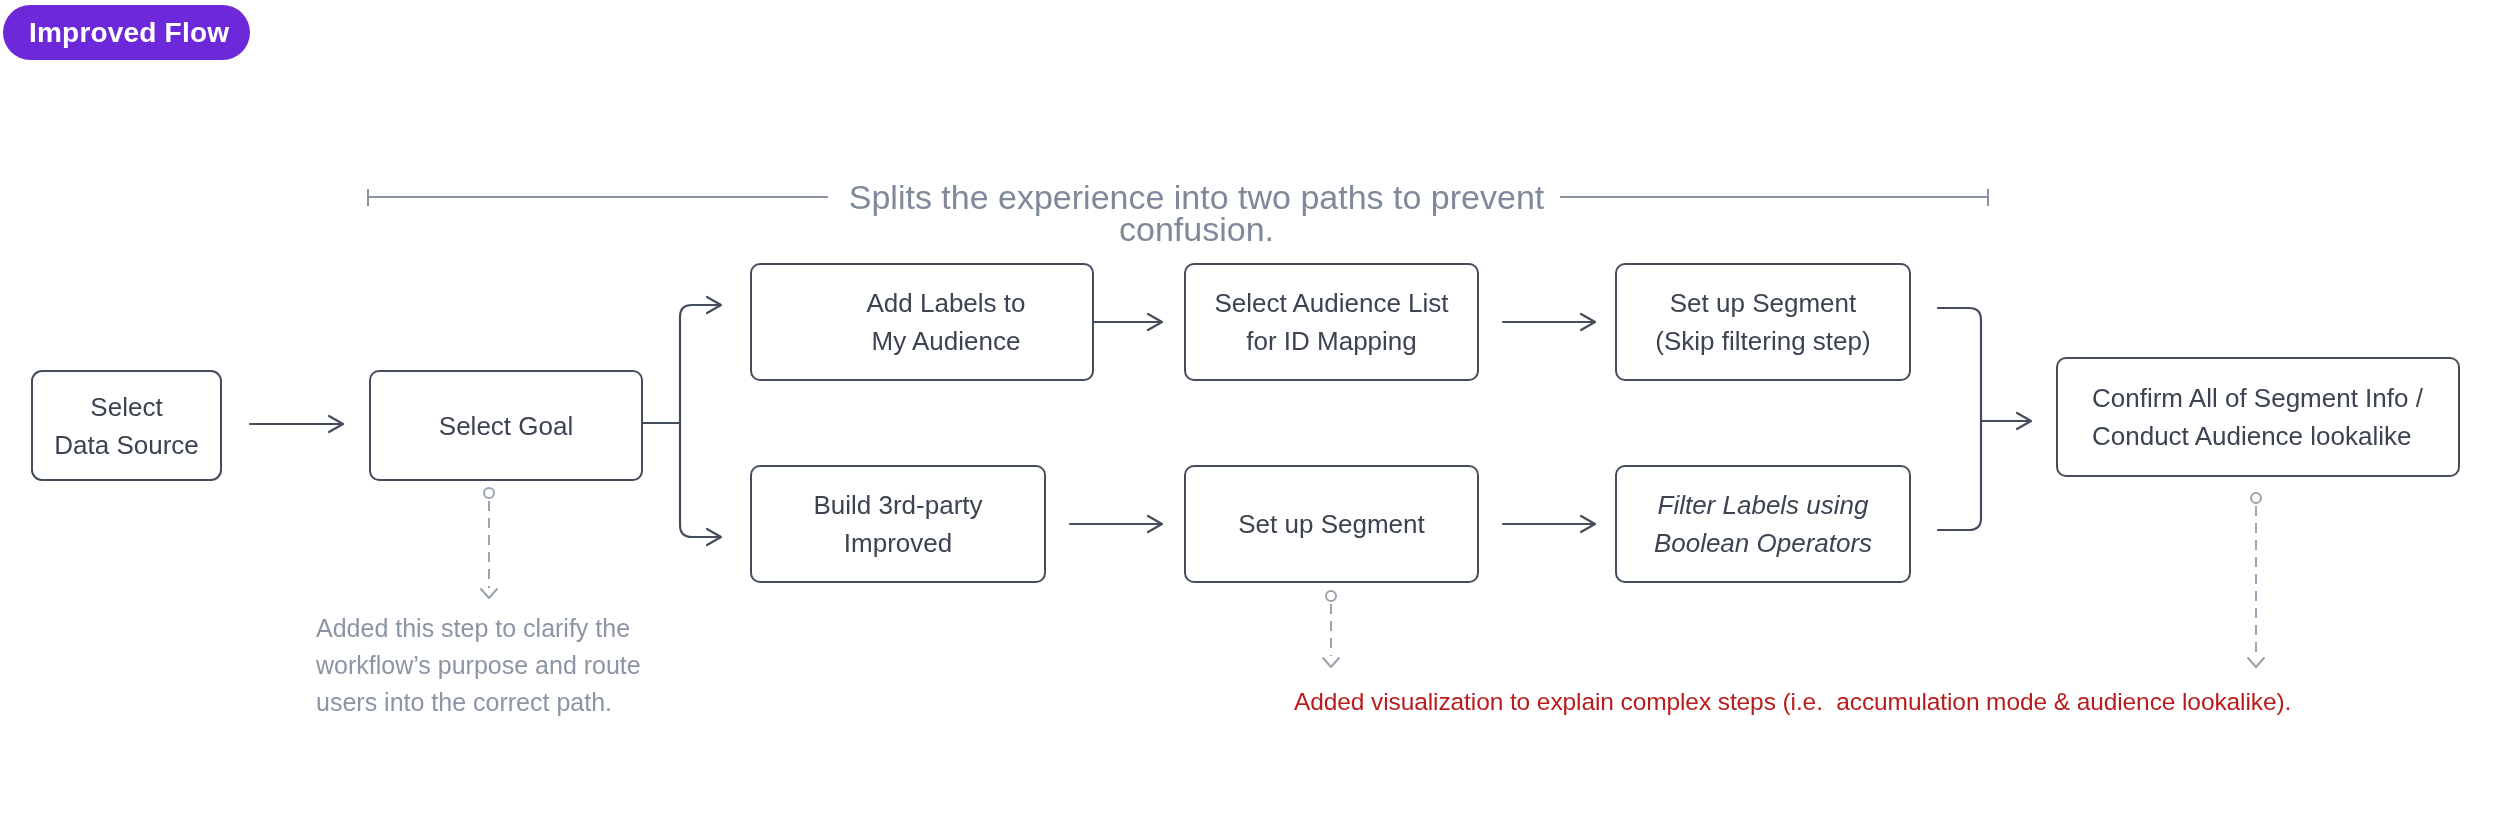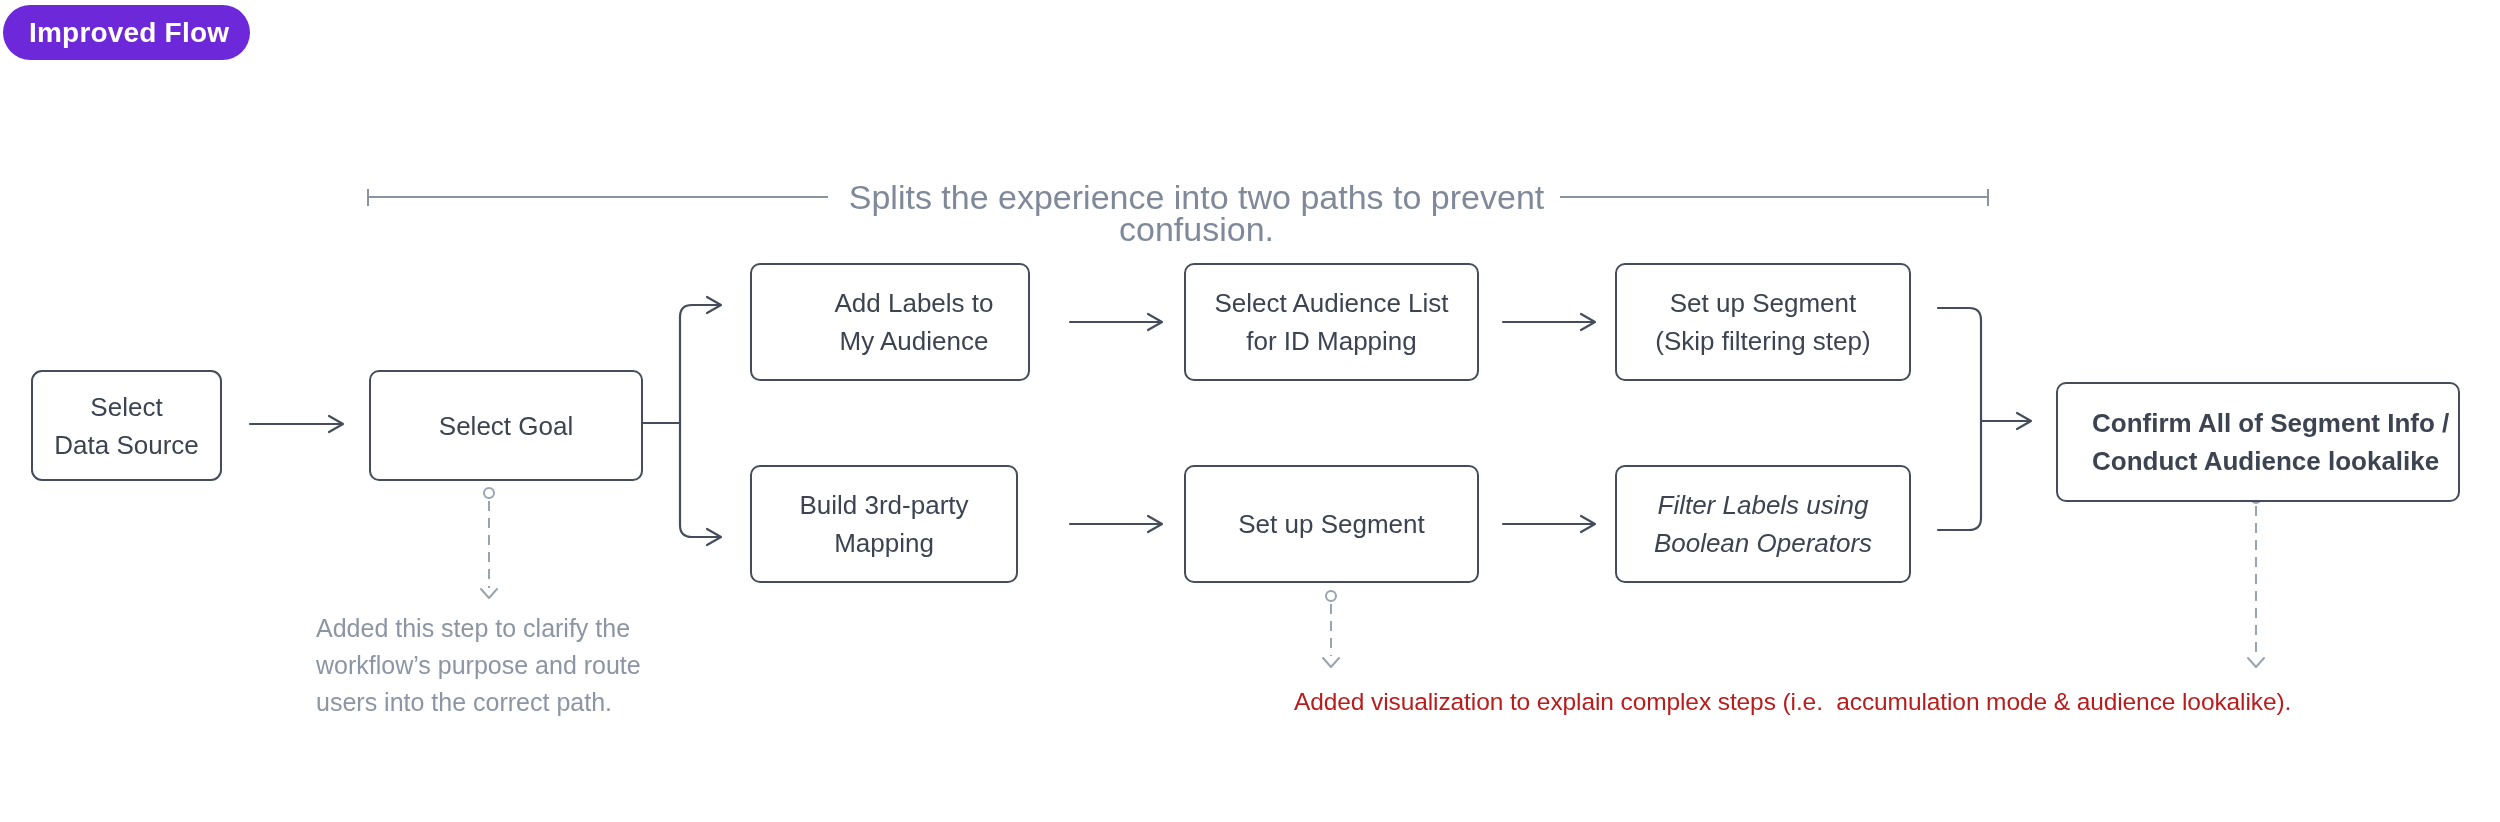--- a/index.html
+++ b/index.html
@@ -31,27 +31,27 @@
     position:absolute;left:833px;top:181px;width:727px;text-align:center;
     color:#7f8999;font-size:34px;line-height:32px;
   }
   .note{position:absolute;color:#8c95a4;font-size:25px;line-height:37px;}
   .note span{display:block;}
   .note-single{position:absolute;color:#b91c1c;font-size:24.5px;line-height:30px;white-space:pre;letter-spacing:-0.1px;}
 
   
   #n-select-data-source{left:31px;top:370px;width:191px;height:111px;border-radius:11px;}
   #n-select-goal{left:369px;top:370px;width:274px;height:111px;}
-  #n-add-labels{left:750px;top:263px;width:280px;height:118px;padding-left:48px;}
+  #n-add-labels{left:750px;top:263px;width:344px;height:118px;padding-left:48px;}
   #n-select-audience-list{left:1184px;top:263px;width:295px;height:118px;}
   #n-setup-segment-skip{left:1615px;top:263px;width:296px;height:118px;}
-  #n-build-3rd-party{left:750px;top:465px;width:268px;height:118px;}
+  #n-build-3rd-party{left:750px;top:465px;width:296px;height:118px;}
   #n-setup-segment{left:1184px;top:465px;width:295px;height:118px;}
   #n-filter-labels{left:1615px;top:465px;width:296px;height:118px;font-style:italic;}
-  #n-confirm{left:2056px;top:382px;width:404px;height:120px;font-weight:bold;}
+  #n-confirm{left:2056px;top:357px;width:404px;height:120px;}
 
   #note-select-goal{left:316px;top:610px;}
   #note-visualization{left:1294px;top:687px;}
 </style>
 </head>
 <body>
 
 <div id="canvas">
 
   <svg class="wires" viewBox="0 0 2500 822">
@@ -130,21 +130,21 @@
     <span>for ID Mapping</span>
   </div>
 
   <div class="node" id="n-setup-segment-skip">
     <span>Set up Segment</span>
     <span>(Skip filtering step)</span>
   </div>
 
   <div class="node" id="n-build-3rd-party">
     <span>Build 3rd-party</span>
-    <span>Mapping</span>
+    <span>Improved</span>
   </div>
 
   <div class="node" id="n-setup-segment">
     <span>Set up Segment</span>
     <span></span>
   </div>
 
   <div class="node" id="n-filter-labels">
     <span>Filter Labels using</span>
     <span>Boolean Operators</span>

